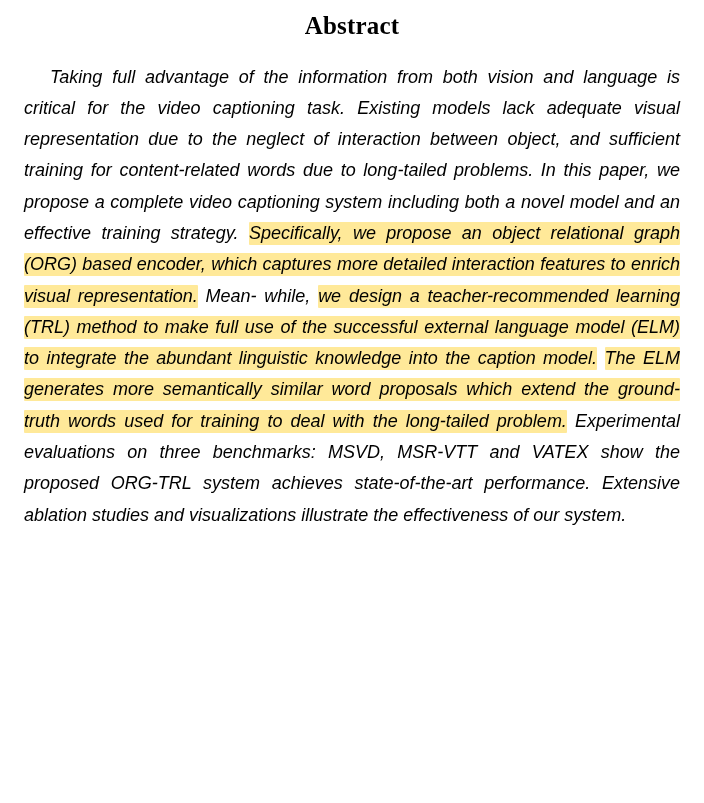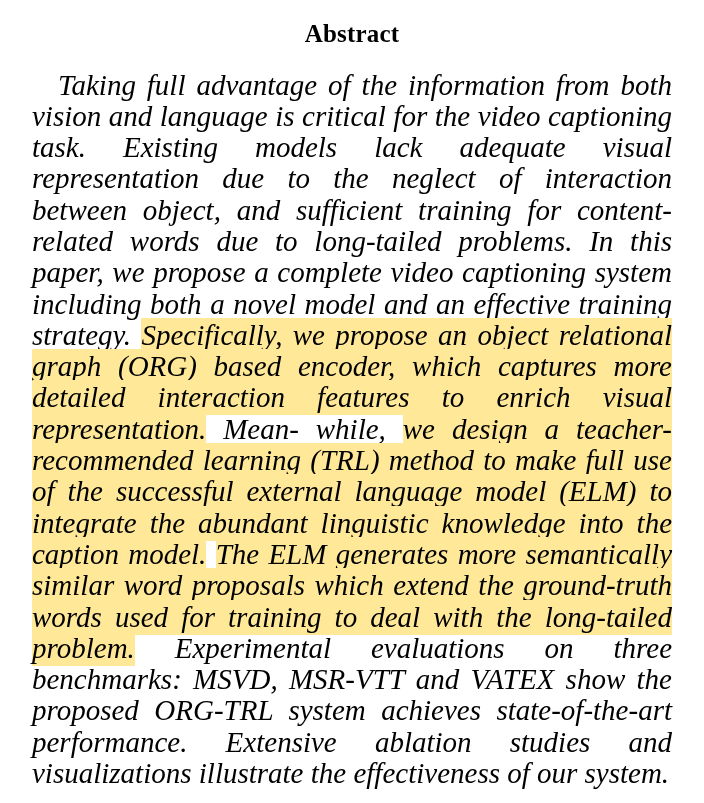--- a/index.html
+++ b/index.html
@@ -12,40 +12,40 @@
     height: 803px;
     font-family: "Liberation Serif", serif;
     color: #000000;
     overflow: hidden;
   }
   .page {
     position: relative;
     width: 704px;
     height: 691px;
     box-sizing: border-box;
-    padding: 14px 14px 0 14px;
+    padding: 6px 14px 0 14px;
   }
   .abstract-title {
     font-family: "Liberation Serif", serif;
     font-weight: bold;
     font-size: 25px;
     text-align: center;
     letter-spacing: 0.2px;
     margin: 6px 0 22px 0;
     line-height: 1.1;
   }
   .abstract-body {
-    font-family: Liberation Serif, serif;
+    font-family: Liberation Sans, sans-serif;
     font-style: italic;
-    font-size: 29px;
+    font-size: 18px;
     line-height: 31.3px;
     text-align: justify;
     text-justify: inter-word;
     hyphens: manual;
-    margin: 16px;
+    margin: 8px;
     padding: 0 2px;
   }
   .abstract-body .indent {
     display: inline-block;
     width: 26px;
   }
   .hl {
     background-color: #ffe999;
     box-decoration-break: clone;
     -webkit-box-decoration-break: clone;

